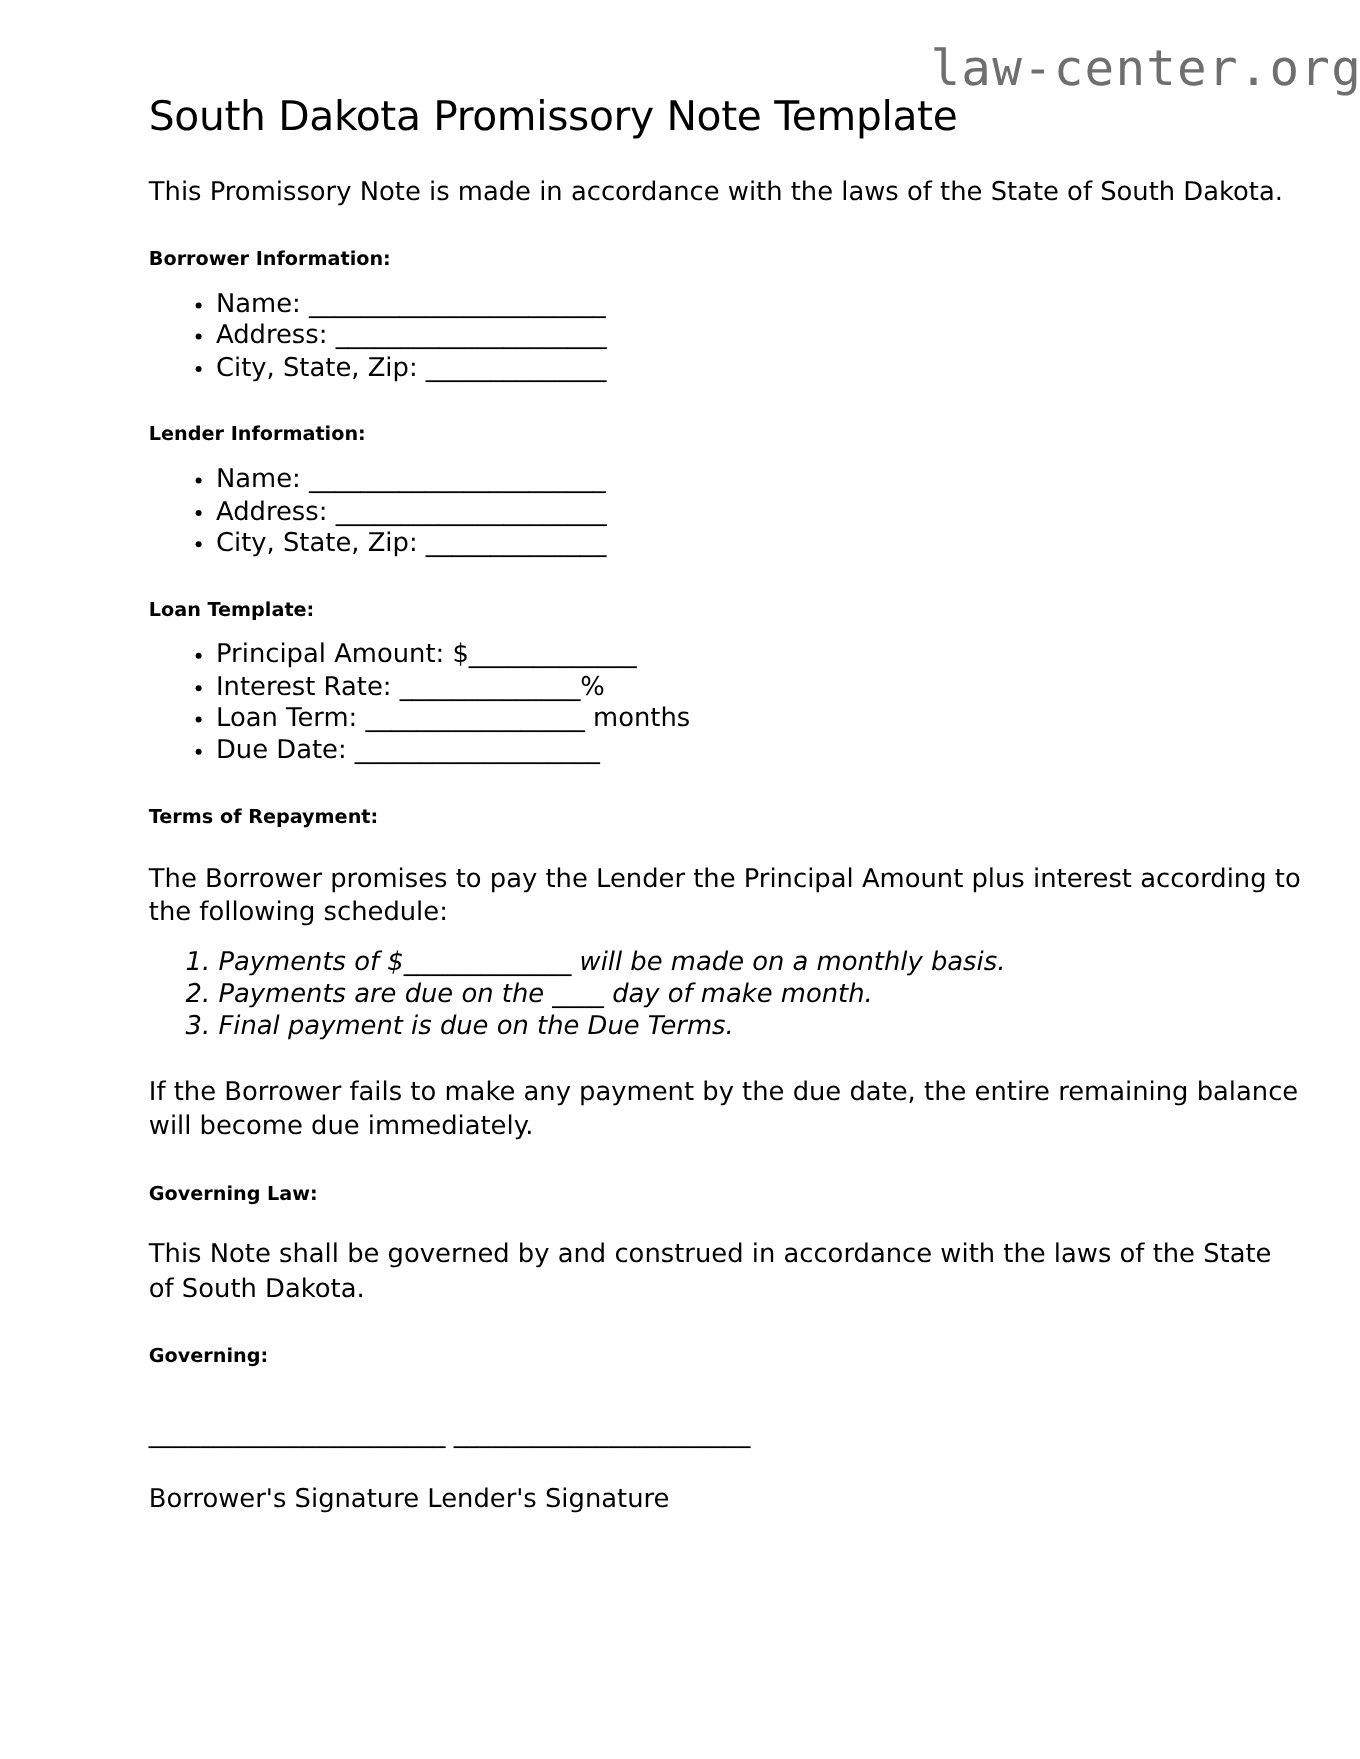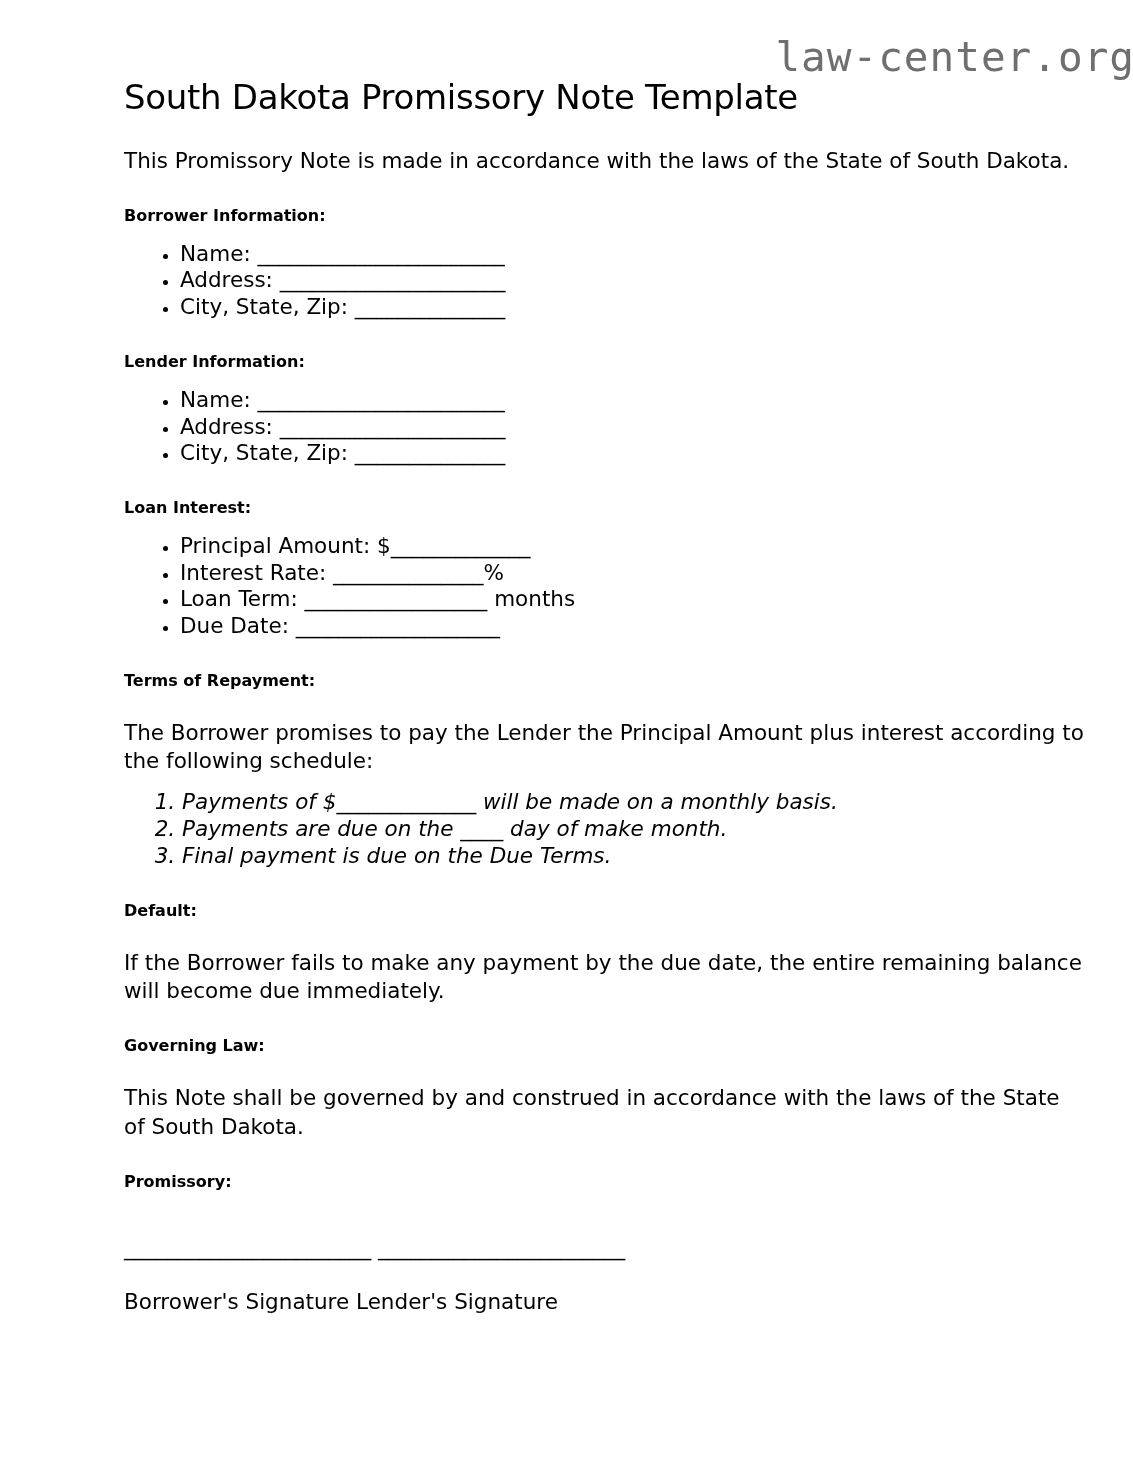--- a/index.html
+++ b/index.html
@@ -98,41 +98,40 @@
     <li><span>City, State, Zip: </span><span class="blank">______________</span></li>
   </ul>
 
   <h2 class="section">Lender Information:</h2>
   <ul class="fields">
     <li><span>Name: </span><span class="blank">_______________________</span></li>
     <li><span>Address: </span><span class="blank">_____________________</span></li>
     <li><span>City, State, Zip: </span><span class="blank">______________</span></li>
   </ul>
 
-  <h2 class="section">Loan Interest:</h2>
+  <h2 class="section">Loan Template:</h2>
   <ul class="fields">
     <li><span>Principal Amount: $</span><span class="blank">_____________</span><span></span></li>
     <li><span>Interest Rate: </span><span class="blank">______________</span><span>%</span></li>
     <li><span>Loan Term: </span><span class="blank">_________________</span><span> months</span></li>
     <li><span>Due Date: </span><span class="blank">___________________</span><span></span></li>
   </ul>
 
   <h2 class="section">Terms of Repayment:</h2>
   <p class="para">The Borrower promises to pay the Lender the Principal Amount plus interest according to the following schedule:</p>
   <ol class="steps">
     <li><span>Payments of $</span><span class="blank">_____________</span><span> will be made on a monthly basis.</span></li>
     <li><span>Payments are due on the </span><span class="blank">____</span><span> day of make month.</span></li>
     <li><span>Final payment is due on the Due Terms.</span><span class="blank"></span><span></span></li>
   </ol>
 
-  <h2 class="section">Default:</h2>
   <p class="para">If the Borrower fails to make any payment by the due date, the entire remaining balance will become due immediately.</p>
 
   <h2 class="section">Governing Law:</h2>
   <p class="para">This Note shall be governed by and construed in accordance with the laws of the State of South Dakota.</p>
 
-  <h2 class="section">Promissory:</h2>
+  <h2 class="section">Governing:</h2>
 
   <div class="sig-lines"><span>_______________________</span> <span>_______________________</span></div>
 
   <div class="sig-labels">Borrower's Signature Lender's Signature</div>
 
 </div>
 
 </body></html>

